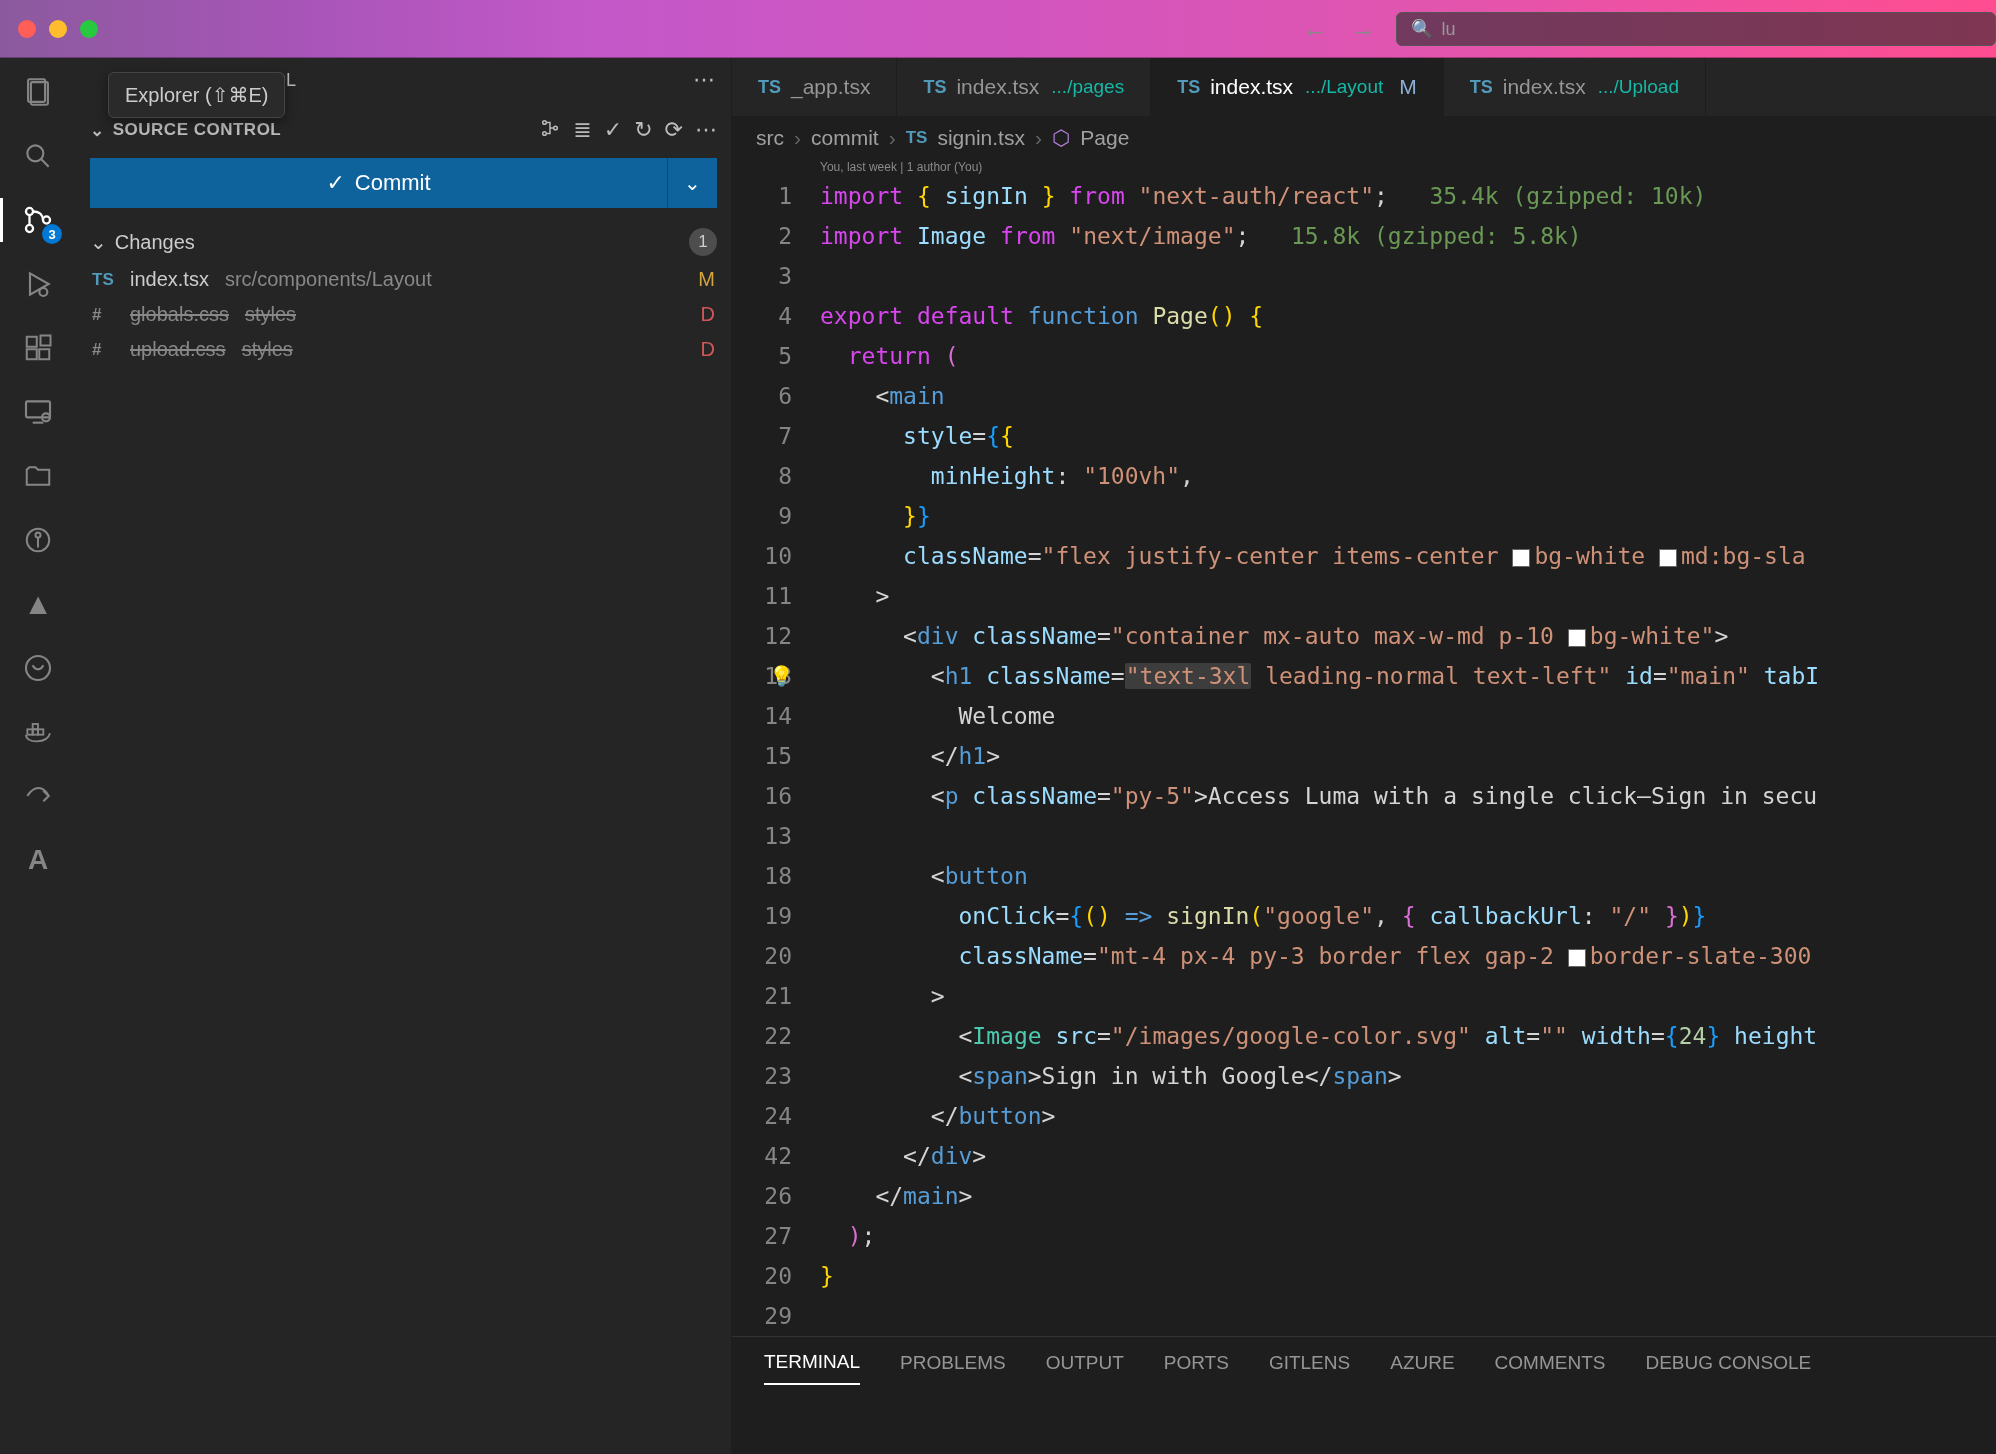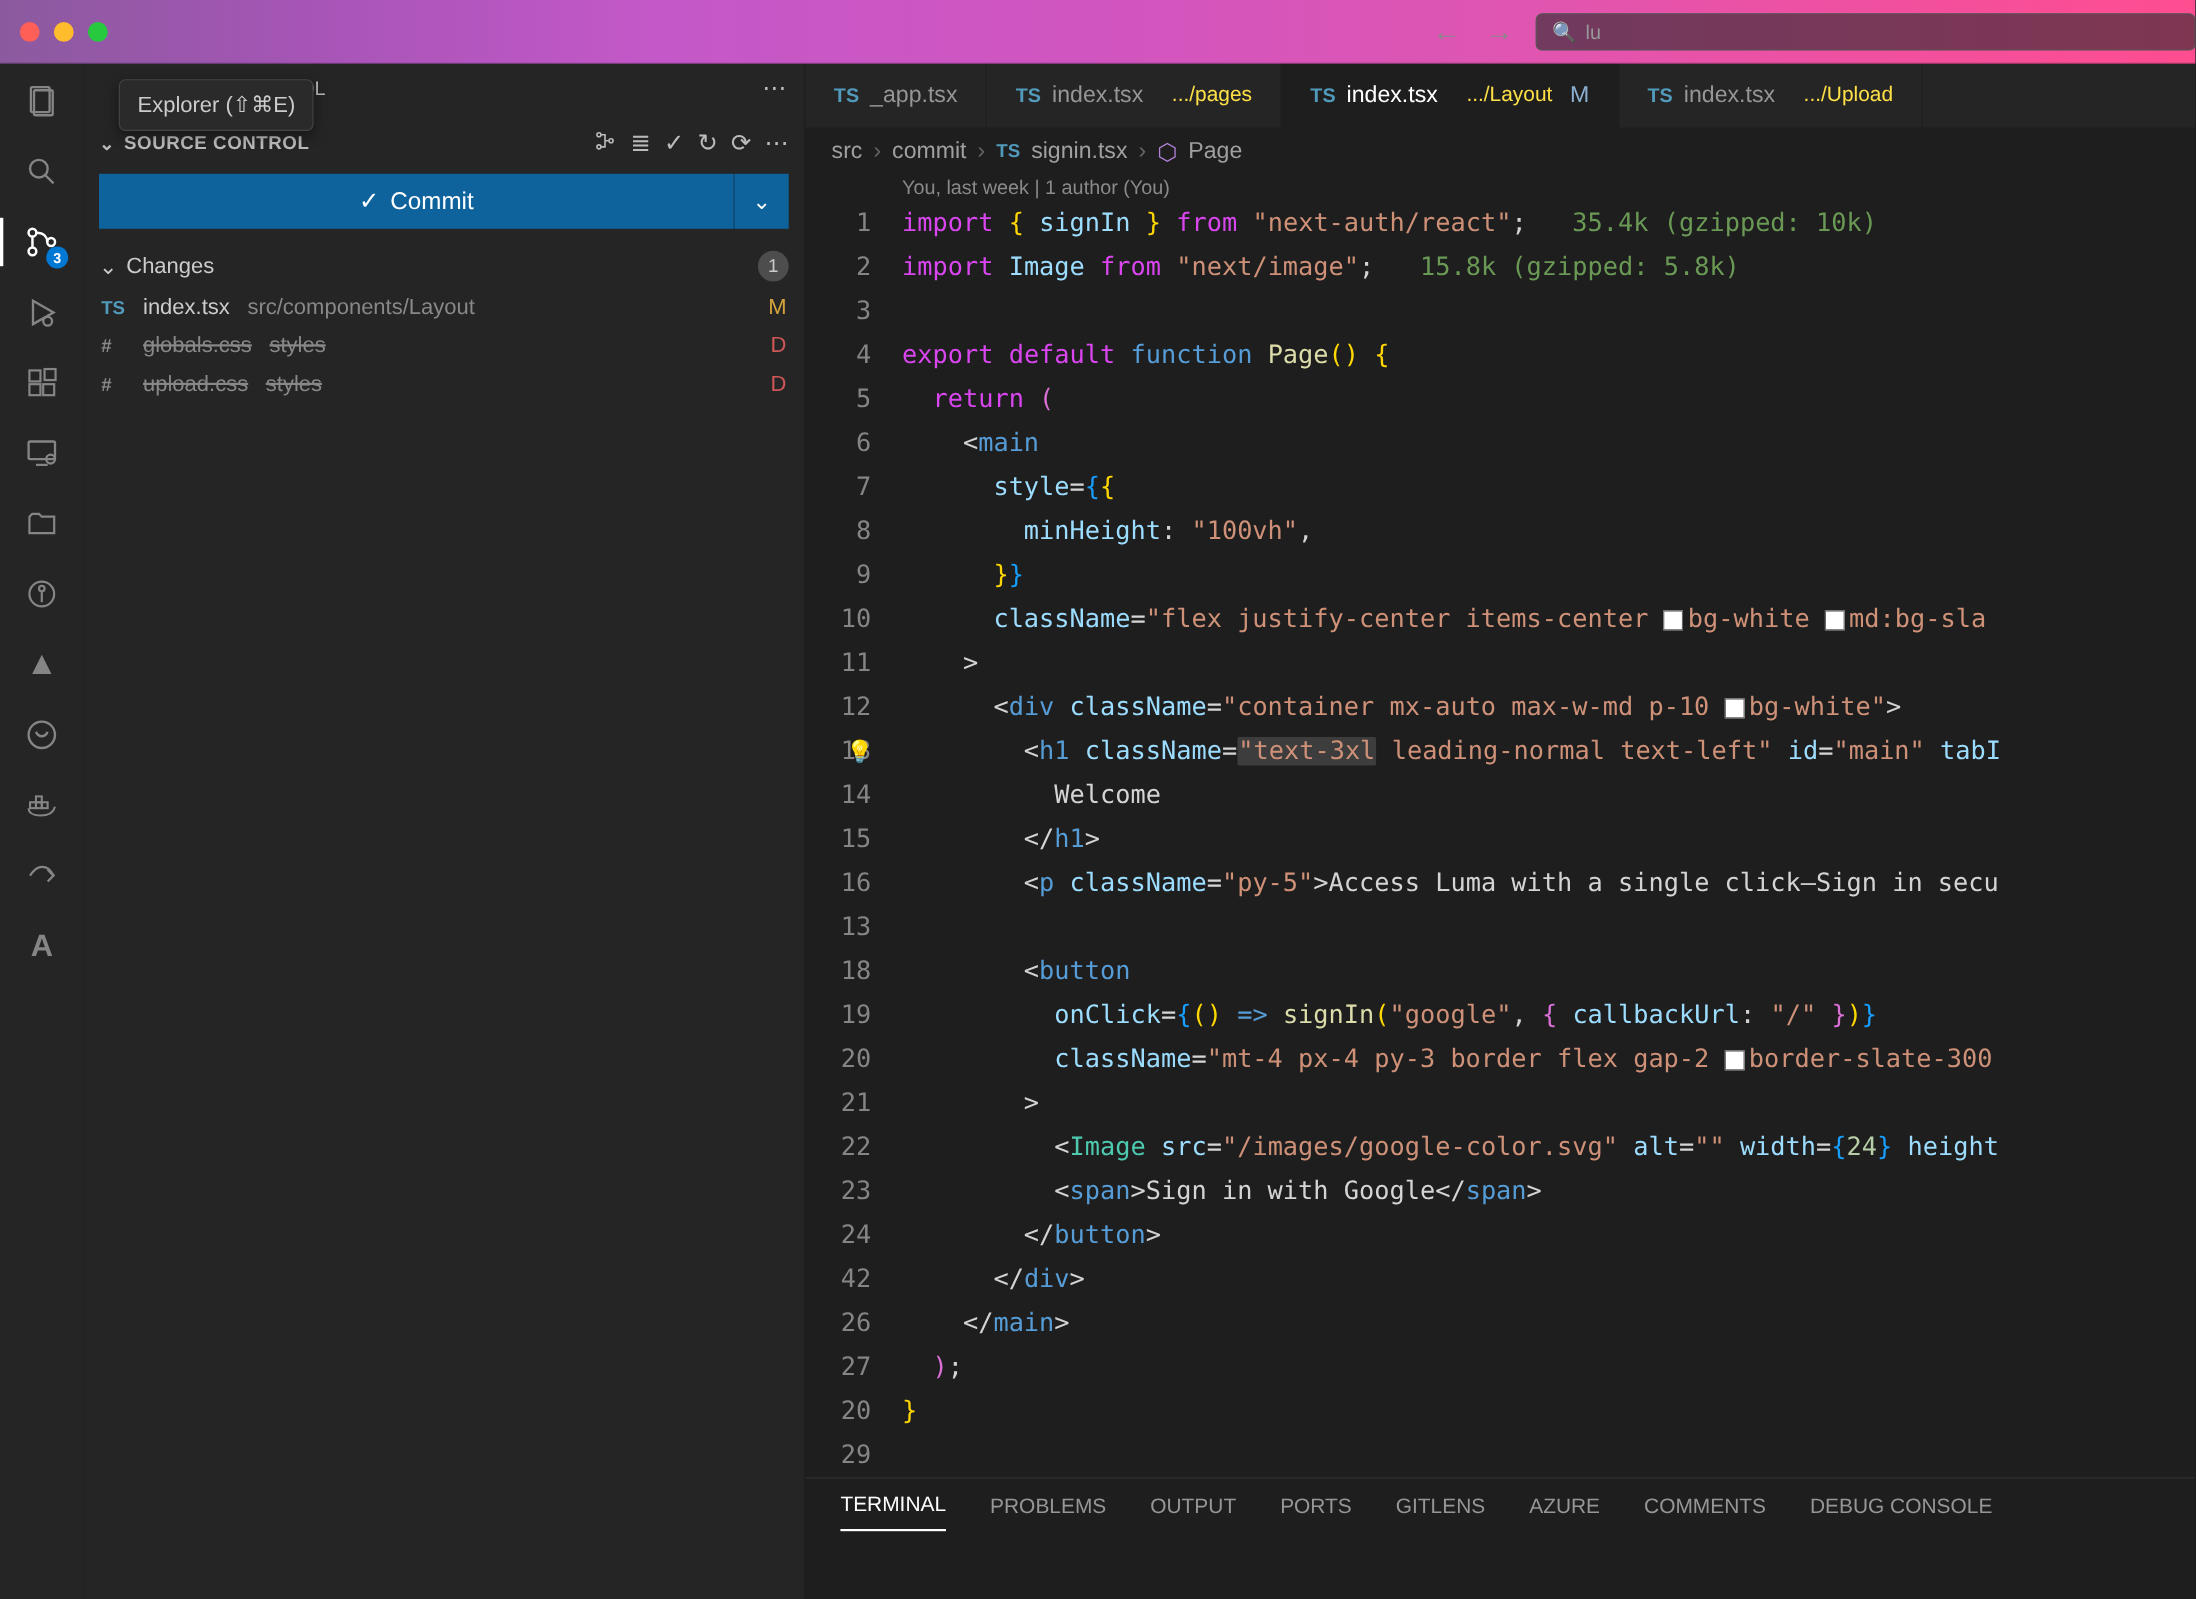--- a/index.html
+++ b/index.html
@@ -122,32 +122,32 @@
 
 .editor-area { flex: 1; display: flex; flex-direction: column; background: #1e1e1e; overflow: hidden; }
 .tabs { display: flex; height: 58px; background: #252526; }
 .tab {
   display: flex; align-items: center; gap: 10px; padding: 0 26px;
   color: #969696; font-size: 21px; cursor: pointer; position: relative;
   border-right: 1px solid #1e1e1e;
 }
 .tab.active { background: #1e1e1e; color: #fff; }
 .tab .ts-icon { color: #519aba; font-weight: 600; font-size: 18px; }
-.tab .sub { color: #fde047; font-size: 19px; margin-left: 16px; }
+.tab .sub { color: #14b8a6; font-size: 19px; margin-left: 2px; }
 .tab .mod { color: #8cb0d4; margin-left: 6px; }
 
 .breadcrumb {
   display: flex; align-items: center; gap: 10px; padding: 8px 24px;
   color: #a0a0a0; font-size: 21px; height: 44px;
 }
 .breadcrumb .sep { color: #666; }
 .breadcrumb .ts-icon { color: #519aba; font-weight: 600; font-size: 17px; }
 .breadcrumb .cube { color: #b180d7; }
 
-.codelens { padding: 0 0 2px 88px; color: #8a8a8a; font-size: 18px; }
+.codelens { padding: 0 0 2px 88px; color: #8a8a8a; font-size: 12px; }
 
 .code-area { display: flex; font-family: "SF Mono", Menlo, Consolas, monospace; font-size: 23px; line-height: 40px; }
 .gutter { width: 88px; text-align: right; color: #858585; padding-right: 28px; user-select: none; position: relative; }
 .gutter .bulb { position: absolute; right: -2px; color: #ffcc00; font-size: 20px; }
 .code { flex: 1; white-space: pre; overflow: hidden; }
 
 .t-kw { color: #d946ef; }
 .t-ctrl { color: #569cd6; }
 .t-fn { color: #dcdcaa; }
 .t-var { color: #9cdcfe; }

